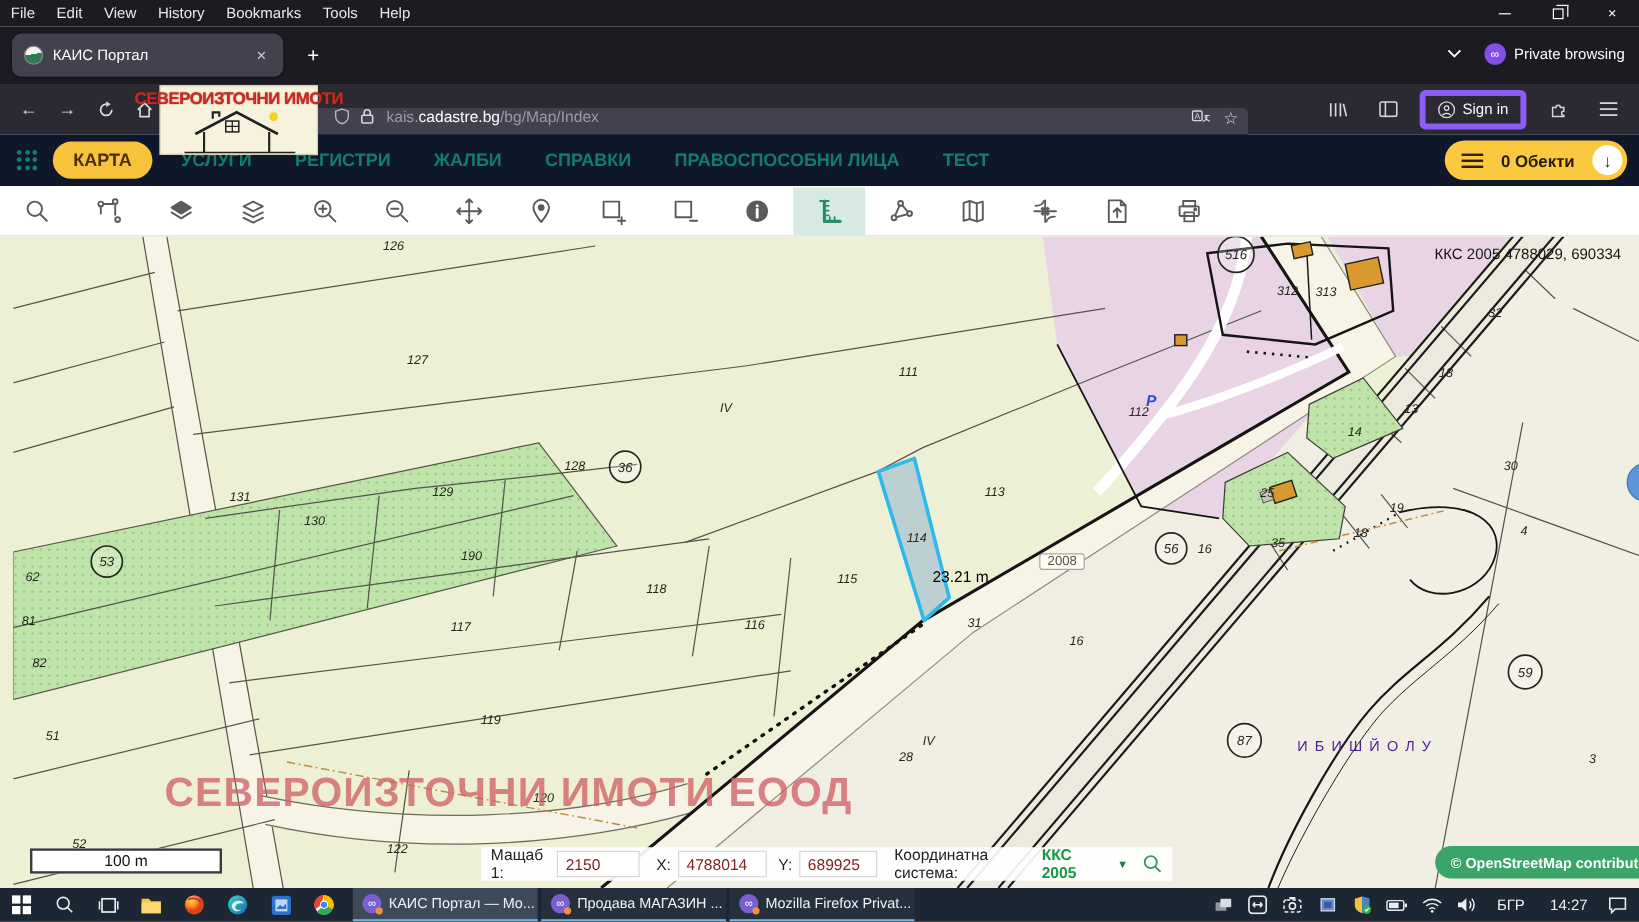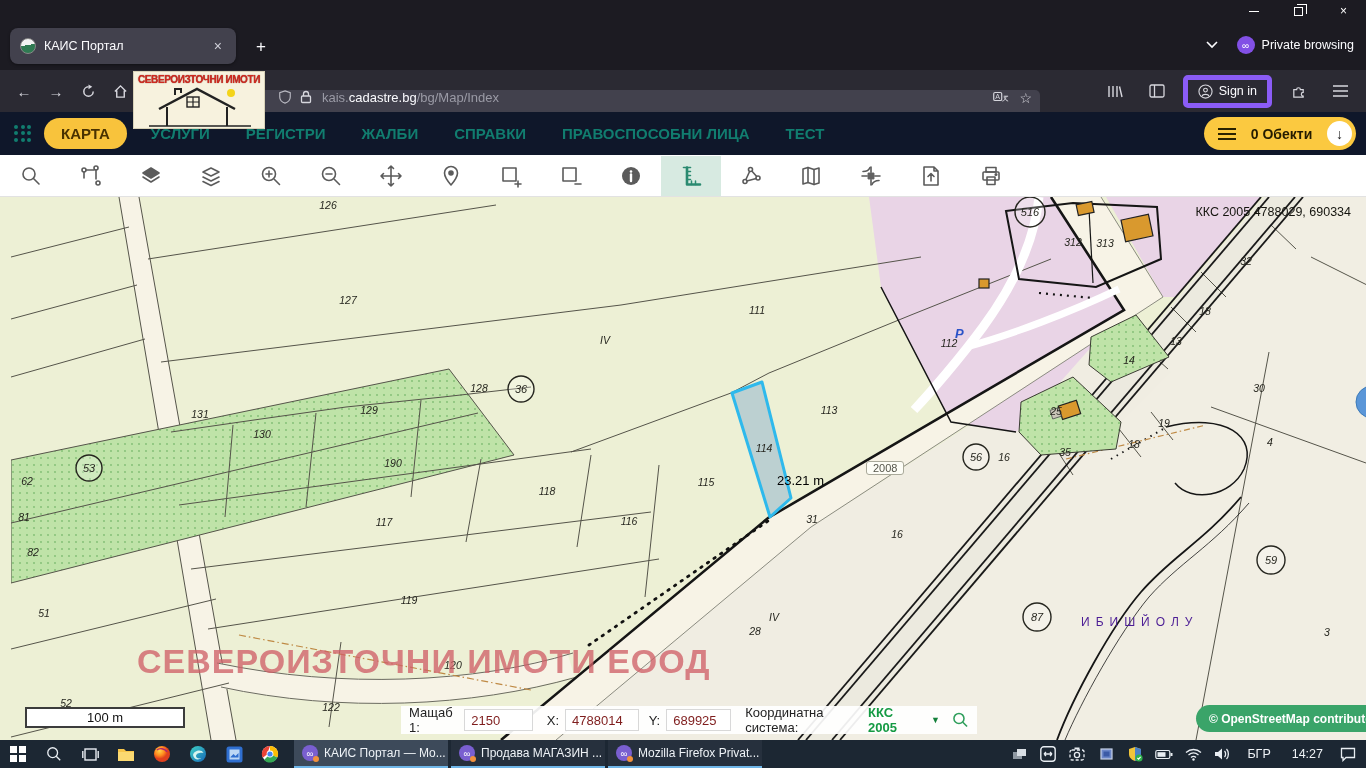--- a/index.html
+++ b/index.html
@@ -32,21 +32,21 @@
   .urlbar{position:absolute;left:152px;top:20px;width:888px;height:30px;background:#42414d;border-radius:5px;display:flex;align-items:flex-start;padding:0 8px;font-size:13px;}
   .url-left-icons{display:flex;align-items:center;gap:8px;margin-left:118px;}
   .url-text{margin-left:10px;color:#fbfbfe;flex:1;white-space:nowrap;overflow:hidden;}
   .url-dim{color:#9a9aa5;}
   .url-icons-right{display:flex;align-items:center;gap:10px;color:#d7d7de;}
   .nav-right{position:absolute;right:10px;top:6px;display:flex;align-items:center;gap:10px;height:30px;}
   .signin-btn{display:flex;align-items:center;gap:6px;border:5px solid #8b5cf6;border-radius:5px;padding:4px 10px;color:#fbfbfe;font-size:12.5px;}
 
   
   .logo-overlay{left:133px;top:71px;width:132px;height:58px;background:#f7f2de;z-index:60;border:1px solid #d8d2b8;display:flex;flex-direction:column;align-items:center;}
-  .logo-title{font-size:10px;font-weight:bold;color:#cf2a20;white-space:nowrap;letter-spacing:-0.4px;margin-top:2px;text-shadow:0 0 1px #7a1a14;}
+  .logo-title{font-size:14px;font-weight:bold;color:#cf2a20;white-space:nowrap;letter-spacing:-0.4px;margin-top:2px;text-shadow:0 0 1px #7a1a14;}
 
   
   .sitenav{left:0;top:112px;width:1366px;height:43px;background:#0f172a;display:flex;align-items:center;z-index:20;}
   .dots-grid{width:18px;height:18px;margin:0 12px 0 14px;display:grid;grid-template-columns:repeat(3,1fr);gap:2px;}
   .dots-grid i{width:4px;height:4px;border-radius:50%;background:#117d6f;}
   .sn-item{color:#117d6f;font-weight:bold;font-size:15px;margin:16px 18px;white-space:nowrap;}
   .sn-item.active{background:#f8c33c;color:#4a3200;padding:7px 17px;border-radius:18px;margin:0 6px 0 0;}
   .objects-pill{position:absolute;right:10px;top:5px;width:152px;height:33px;background:#fbc940;border-radius:17px;display:flex;align-items:center;padding:0 4px 0 14px;gap:10px;}
   .obj-burger{width:18px;height:12px;border-top:2.5px solid #2a2200;border-bottom:2.5px solid #2a2200;position:relative;}
   .obj-burger:before{content:"";position:absolute;left:0;top:3px;width:18px;border-top:2.5px solid #2a2200;}
@@ -87,20 +87,29 @@
   .tray-ico{width:24px;height:28px;display:flex;align-items:center;justify-content:center;flex:none;}
   .tb-lang{font-size:12.5px;padding:0 8px;}
   .tb-time{font-size:12.5px;padding:0 8px;}
 </style>
 </head>
 <body>
 
 <div id="screen">
 
   <div class="menubar abs">
+    <div id="menu-bar-items" style="display:flex;">
+        <span class="menu-item">File</span>
+        <span class="menu-item">Edit</span>
+        <span class="menu-item">View</span>
+        <span class="menu-item">History</span>
+        <span class="menu-item">Bookmarks</span>
+        <span class="menu-item">Tools</span>
+        <span class="menu-item">Help</span>
+      </div>
     <div class="win-controls">
       <div class="win-btn">
           <span class="min-glyph"></span>
         </div>
       <div class="win-btn">
           <span class="restore-glyph"></span>
         </div>
       <div class="win-btn">
           <span>×</span>
         </div>

